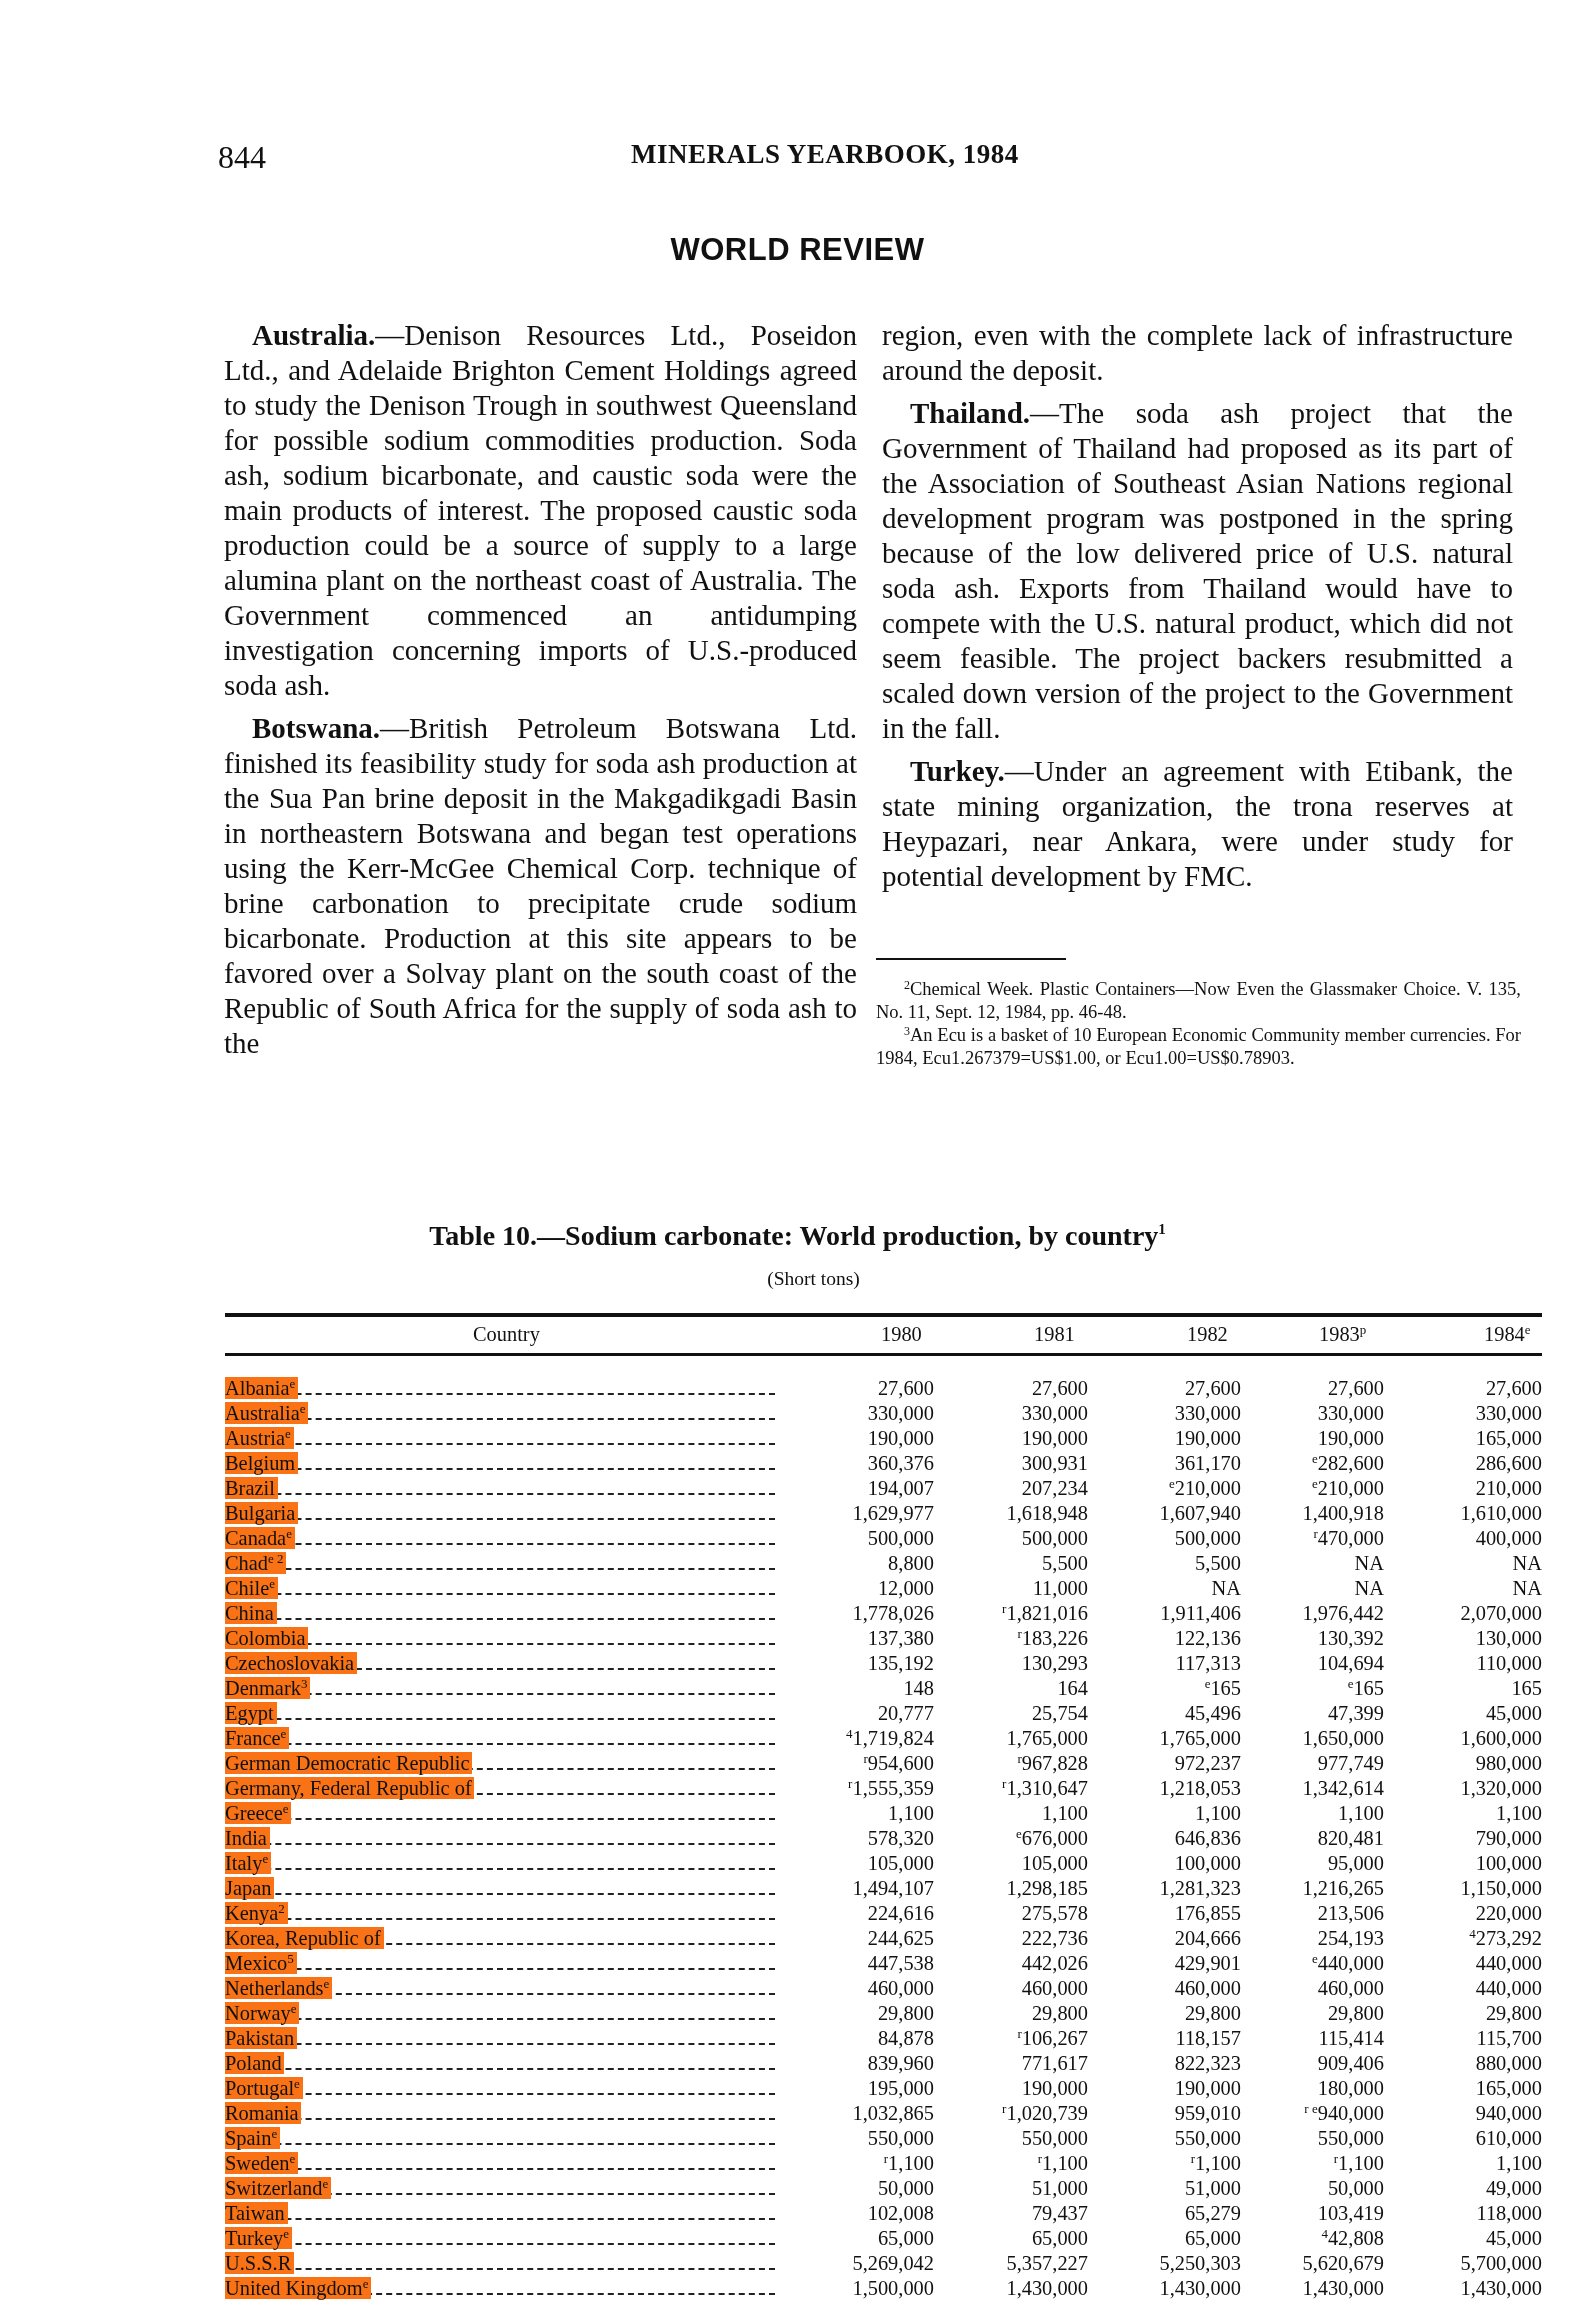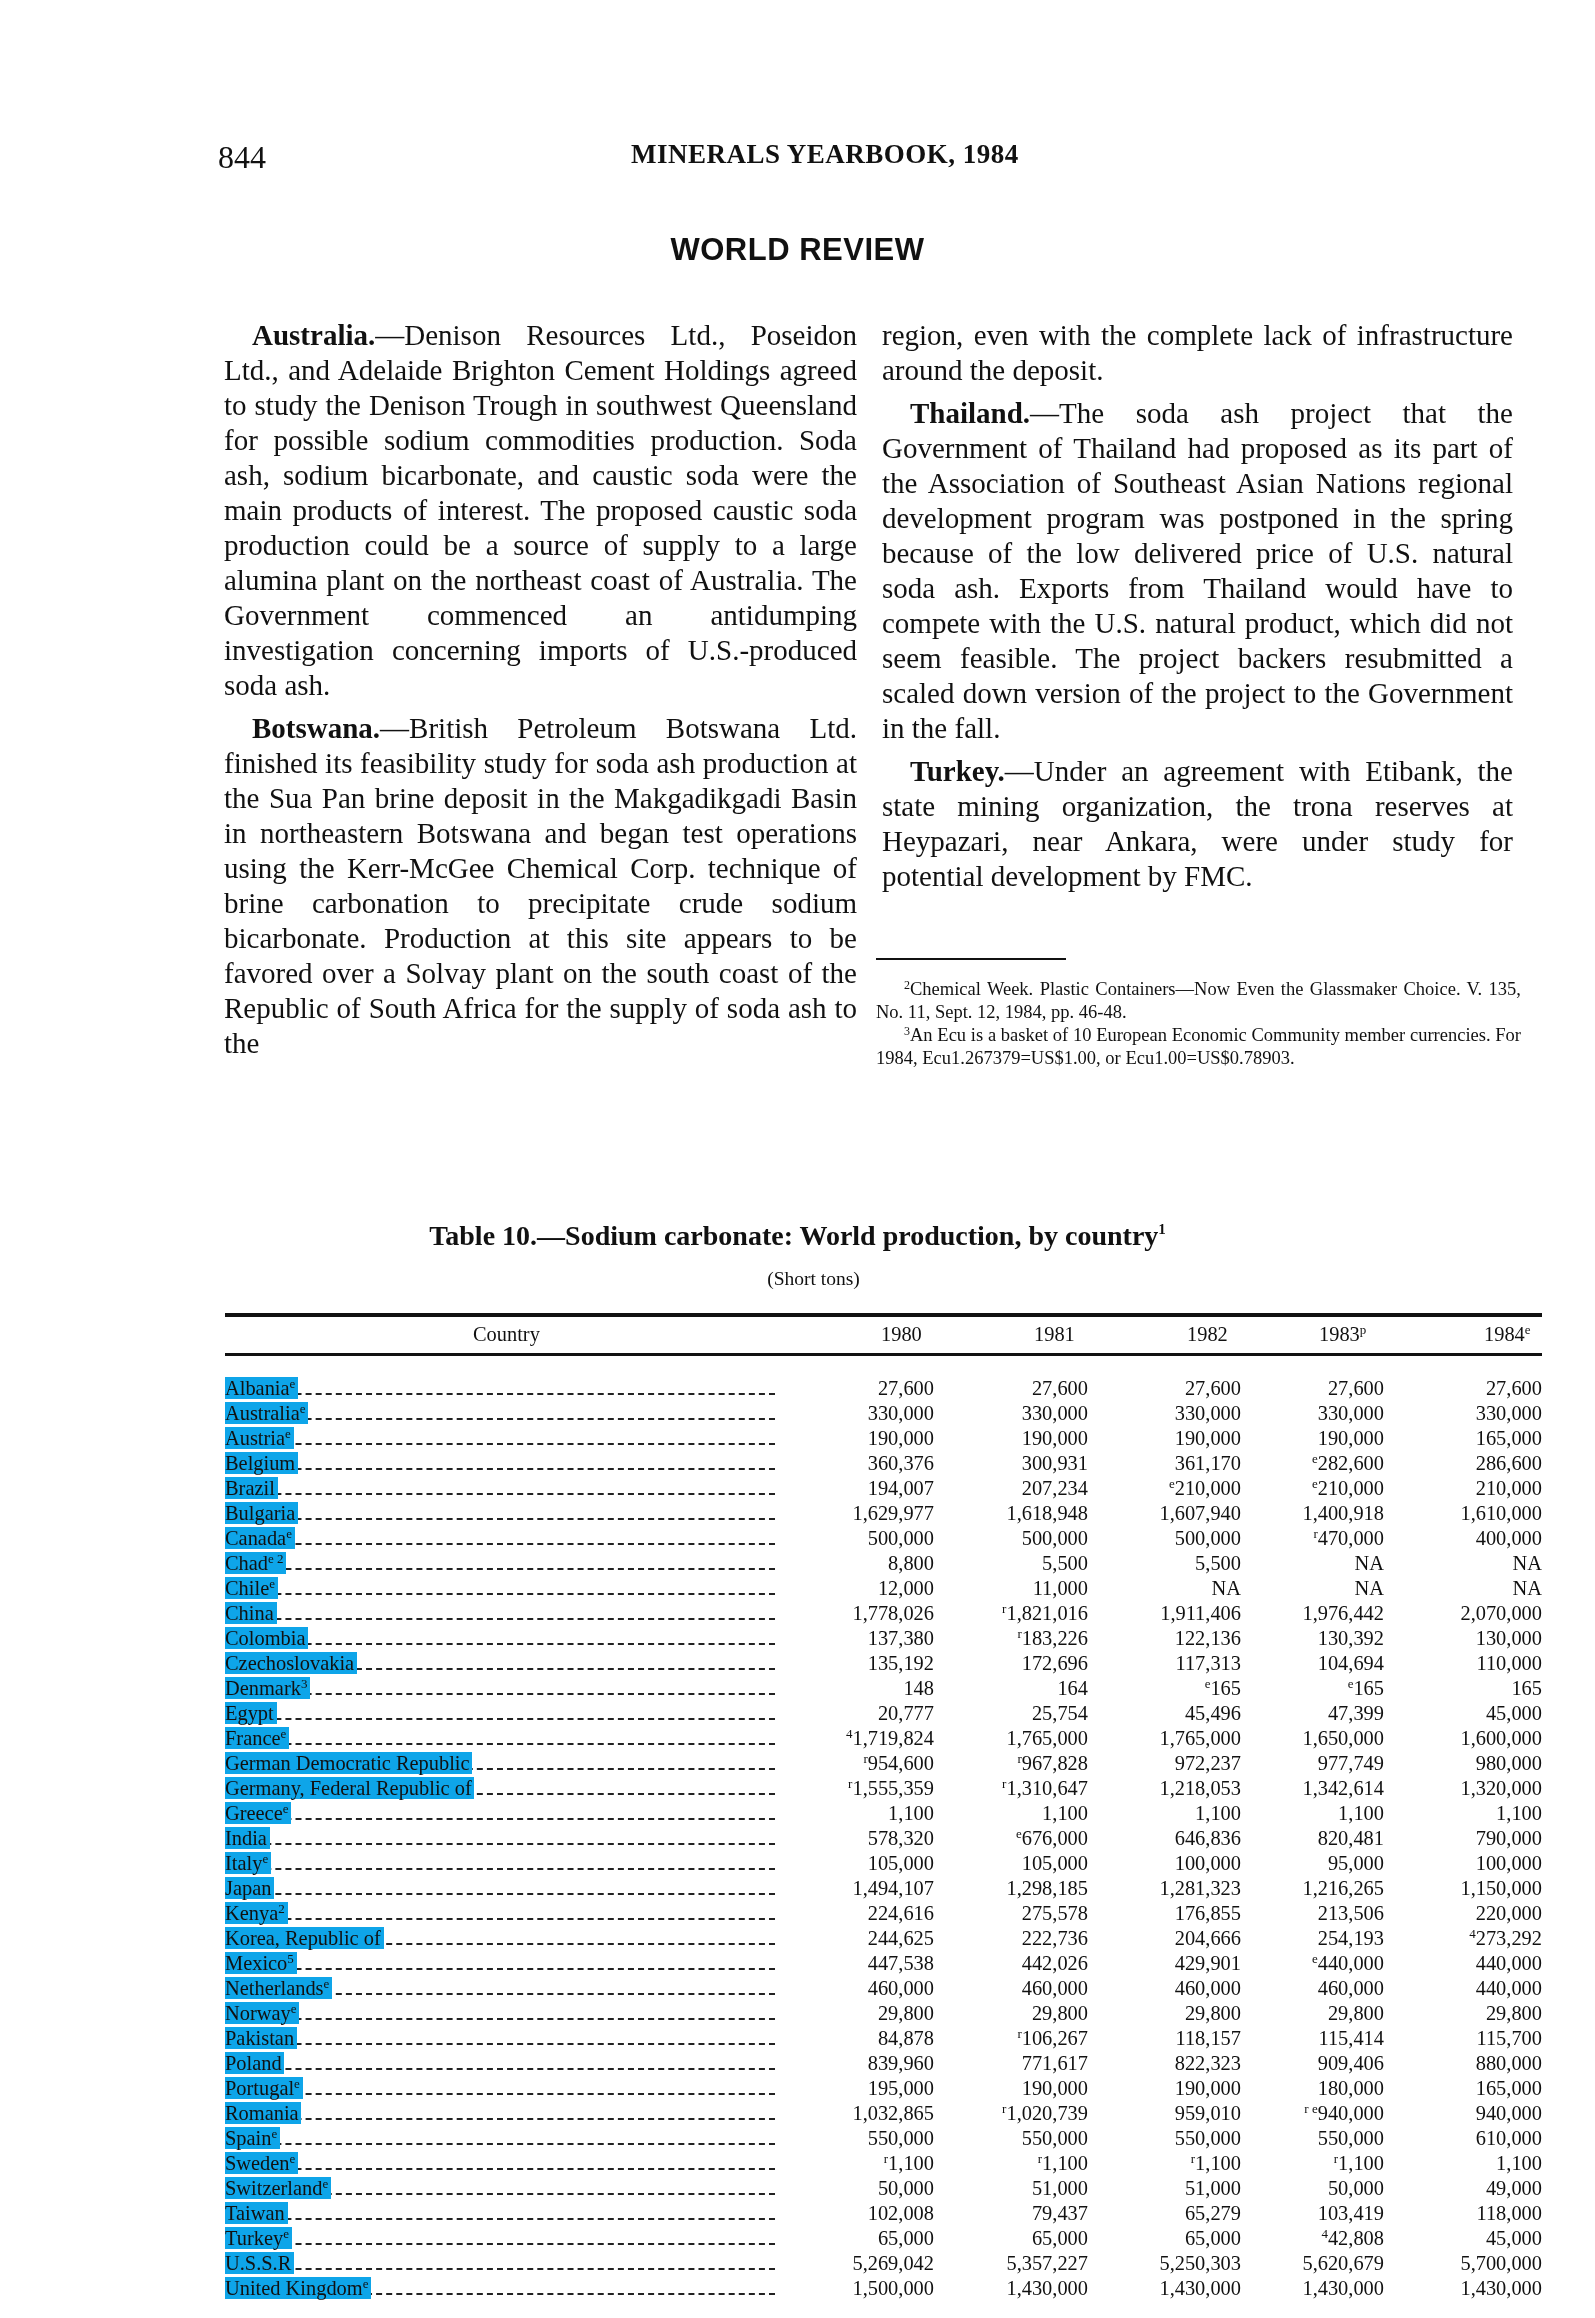--- a/index.html
+++ b/index.html
@@ -25,21 +25,21 @@
   .table-units { position: absolute; top: 1268px; left: 16px; width: 1595px; text-align: center; font-size: 19.5px; }
   .rule { position: absolute; left: 225px; width: 1317px; background: #111; }
   .rule.top { top: 1313px; height: 3.7px; }
   .rule.mid { top: 1353px; height: 2.8px; }
   .thead { position: absolute; top: 1323px; left: 225px; width: 1317px; height: 28px; font-size: 20.4px; }
   .thead .h { position: absolute; top: 0; }
   .thead .h sup { font-size: 13px; vertical-align: 7.4px; line-height: 0; }
   .tbody { position: absolute; top: 1376px; left: 225px; width: 1317px; }
   .row { position: relative; height: 25px; font-size: 20.4px; line-height: 25px; }
   .row .country { position: absolute; left: 0; top: 0; width: 550px; white-space: nowrap; overflow: hidden; }
-  .row .country .name { background: #0ea5e9; padding-right: 2.8px; position: relative; z-index: 1; }
+  .row .country .name { background: #f97316; padding-right: 2.8px; position: relative; z-index: 1; }
   .row .country .leader { position: absolute; left: 0; right: 0; bottom: 6.5px; border-bottom: 2.3px dashed #222; z-index: 0; }
   .row .country sup, .row .cell sup { font-size: 13px; vertical-align: 7.4px; line-height: 0; }
   .row .cell { position: absolute; top: 0; text-align: right; white-space: nowrap; }
   .c0 { right: calc(1317px - 709px); }
   .c1 { right: calc(1317px - 863px); }
   .c2 { right: calc(1317px - 1016px); }
   .c3 { right: calc(1317px - 1159px); }
   .c4 { right: 0; }
   .thead .h0 { left: 248px; }
   .thead .h1 { left: 656px; }
@@ -174,21 +174,21 @@
       <div class="country"><span class="leader"></span><span class="name"><span>Colombia</span><sup></sup></span></div>
       <div class="cell c0"><sup></sup><span>137,380</span></div>
       <div class="cell c1"><sup>r</sup><span>183,226</span></div>
       <div class="cell c2"><sup></sup><span>122,136</span></div>
       <div class="cell c3"><sup></sup><span>130,392</span></div>
       <div class="cell c4"><sup></sup><span>130,000</span></div>
     </div>
     <div class="row">
       <div class="country"><span class="leader"></span><span class="name"><span>Czechoslovakia</span><sup></sup></span></div>
       <div class="cell c0"><sup></sup><span>135,192</span></div>
-      <div class="cell c1"><sup></sup><span>172,696</span></div>
+      <div class="cell c1"><sup></sup><span>130,293</span></div>
       <div class="cell c2"><sup></sup><span>117,313</span></div>
       <div class="cell c3"><sup></sup><span>104,694</span></div>
       <div class="cell c4"><sup></sup><span>110,000</span></div>
     </div>
     <div class="row">
       <div class="country"><span class="leader"></span><span class="name"><span>Denmark</span><sup>3</sup></span></div>
       <div class="cell c0"><sup></sup><span>148</span></div>
       <div class="cell c1"><sup></sup><span>164</span></div>
       <div class="cell c2"><sup>e</sup><span>165</span></div>
       <div class="cell c3"><sup>e</sup><span>165</span></div>

